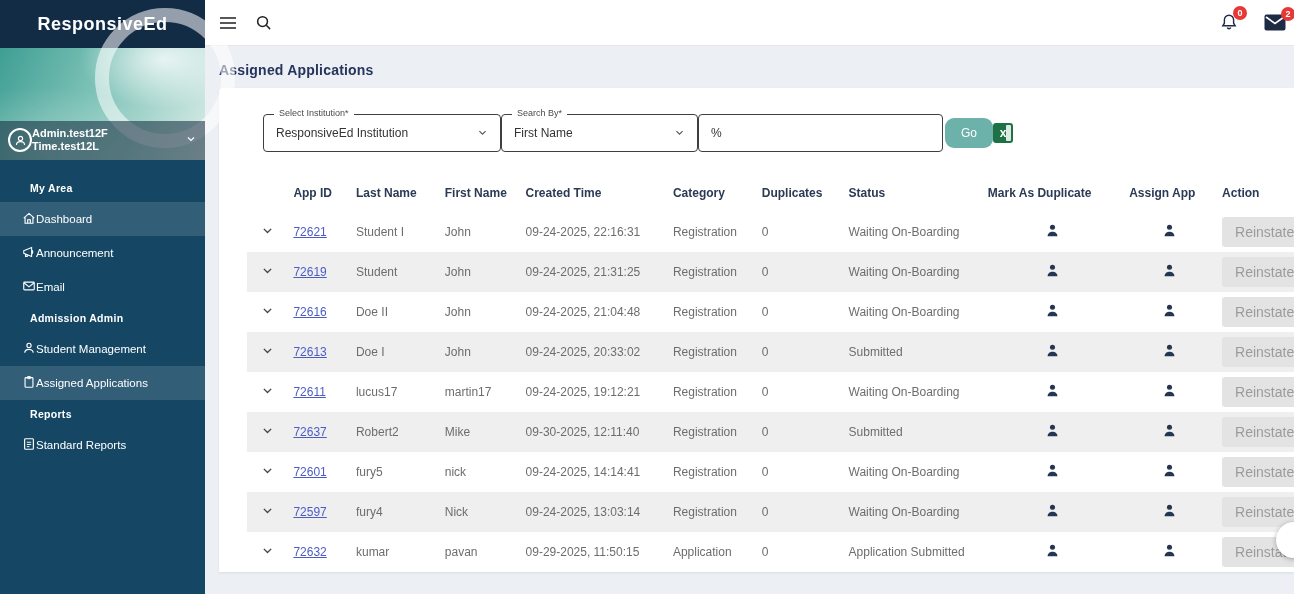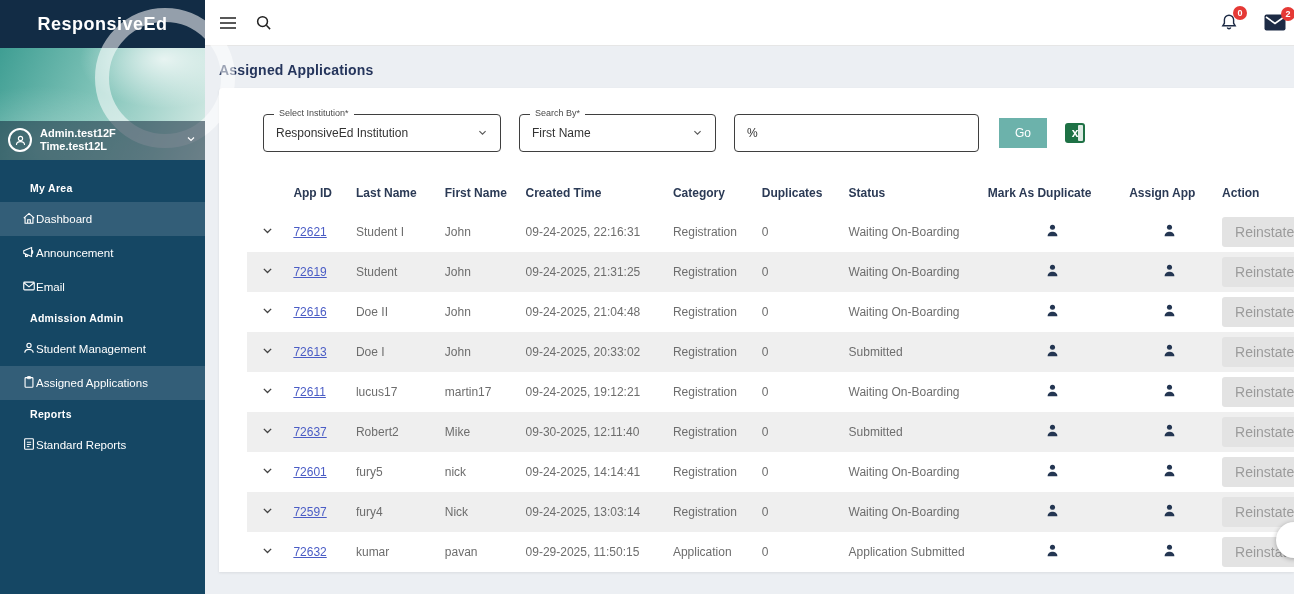--- a/index.html
+++ b/index.html
@@ -12,21 +12,21 @@
   .brand { background:#122c45; height:48px; display:flex; align-items:center; justify-content:center;
            font-size:18px; font-weight:bold; letter-spacing:.5px; }
   .hero { position:relative; height:112px;
           background:
             radial-gradient(120px 70px at 80% 10%, rgba(255,255,255,.75), rgba(255,255,255,0) 70%),
             radial-gradient(160px 90px at 20% 90%, rgba(255,255,255,.25), rgba(255,255,255,0) 70%),
             linear-gradient(115deg,#3f9e93 0%, #7fc3b8 45%, #d9ece7 100%); }
   .hero .arc { position:absolute; right:-30px; top:-40px; width:140px; height:140px; border-radius:50%;
                border:14px solid rgba(255,255,255,.55); }
   .user-strip { position:absolute; left:0; right:0; bottom:0; background:rgba(16,38,58,.55);
-                display:flex; align-items:center; gap:8px; padding:6px 8px; }
+                display:flex; align-items:center; padding:6px 8px; }
   .avatar { width:24px; height:24px; border-radius:50%; border:2px solid #fff; display:flex; align-items:center; justify-content:center; flex-shrink:0; }
   .user-names { flex:1; font-size:11px; font-weight:bold; line-height:1.25; }
   .nav { padding-top:14px; }
   .nav-section-label { font-size:10.5px; font-weight:bold; padding:8px 30px; letter-spacing:.3px; }
   .nav-item { display:flex; align-items:center; padding:9px 14px 9px 22px; font-size:11.5px; cursor:pointer; }
   .nav-item.active { background:rgba(255,255,255,.13); }
   .nav-item svg { flex-shrink:0; }
 
   
   .main { flex:1; display:flex; flex-direction:column; min-width:0; }
@@ -38,31 +38,31 @@
            min-width:14px; height:14px; border-radius:8px; display:flex; align-items:center; justify-content:center; padding:0 3px; }
   .mail-wrap { margin-right:-8px; }
 
   .content { flex:1; overflow:hidden; }
   .page-title { font-size:14px; font-weight:bold; color:#25355c; padding:16px 0 10px 14px; letter-spacing:.2px; }
 
   .card { background:#fff; margin-left:14px; border-radius:4px 0 0 0; box-shadow:0 1px 3px rgba(0,0,0,.08);
           padding:26px 0 0 28px; min-height:480px; }
 
   
-  .filters { display:flex; align-items:center; gap:18px; padding-left:16px; }
+  .filters { display:flex; align-items:center; padding-left:16px; }
   .field { position:relative; border:1px solid #3f3f3f; border-radius:4px; height:38px;
            display:flex; align-items:center; padding:0 12px; background:#fff; }
   .field .flabel { position:absolute; top:-7px; left:10px; background:#fff; padding:0 5px; font-size:9px; color:#4a4a4a; }
   .field .fvalue { font-size:12px; color:#333; flex:1; }
   .field.select { cursor:pointer; }
   .field.w1 { width:238px; }
   .field.w2 { width:197px; }
   .field.w3 { width:245px; }
   .caret { margin-left:8px; color:#555; }
-  .go-btn { background:#6cb2ab; color:#fff; border:none; border-radius:0; height:30px; width:48px;
+  .go-btn { background:#6cb2ab; color:#fff; border:none; border-radius:9px; height:30px; width:48px;
             font-size:12px; cursor:pointer; margin-left:2px; }
   .excel-icon { width:20px; height:20px; background:#1e7145; border-radius:3px; color:#fff; font-weight:bold;
                 font-size:12px; display:flex; align-items:center; justify-content:center; cursor:pointer; position:relative; }
   .excel-icon::after { content:""; position:absolute; right:2px; top:2px; bottom:2px; width:5px; background:rgba(255,255,255,.85); border-radius:1px; }
 
   
   table { border-collapse:collapse; width:1060px; margin-top:22px; table-layout:fixed; }
   th { font-size:12px; font-weight:bold; color:#2b3a55; text-align:left; padding:12px 6px; }
   td { font-size:12px; color:#6d6d6d; padding:0 6px; height:40px; }
   tr.alt td { background:#efefef; }

